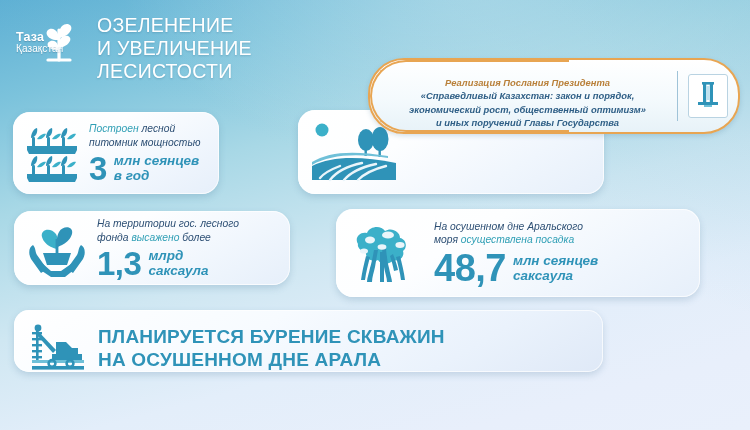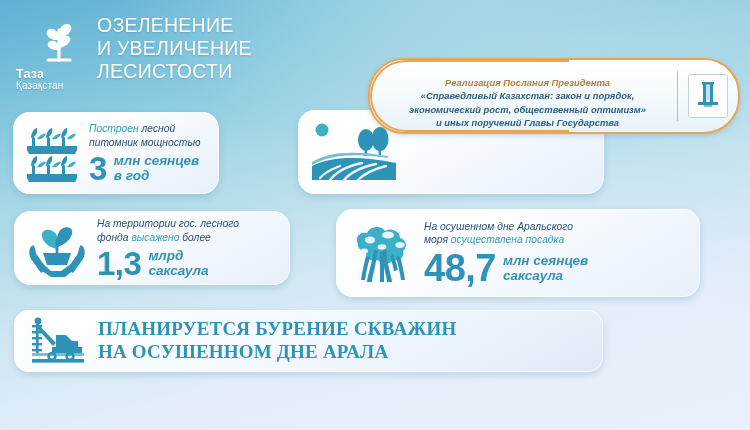--- a/index.html
+++ b/index.html
@@ -18,21 +18,20 @@
     background:linear-gradient(200deg, rgba(120,190,215,.25) 0%, rgba(255,255,255,0) 45%);
   }
 
   
   .header{position:absolute;left:14px;top:12px;display:flex;align-items:flex-start;gap:9px;z-index:5;}
   .logo{width:74px;position:relative;padding-top:2px;}
   .logo svg{display:block;}
   .logo-text{
     position:absolute;left:2px;top:19px;color:#fff;line-height:1.02;
     text-shadow:0 1px 1px rgba(40,90,120,.35);
-    margin-top:37px;
   }
   .logo-text .l1{font-size:12.5px;font-weight:700;letter-spacing:.2px;display:block;}
   .logo-text .l2{font-size:10px;font-weight:400;letter-spacing:.1px;display:block;}
   .title{
     color:#ffffff;font-size:19.5px;font-weight:400;line-height:1.18;
     letter-spacing:.25px;text-shadow:0 1px 2px rgba(40,95,125,.28);
     padding-top:2px;white-space:pre-line;
   }
 
   
@@ -82,32 +81,32 @@
     letter-spacing:-.5px;
   }
   .unit{
     font-size:13.5px;font-weight:700;font-style:italic;color:#2f93b8;
     line-height:1.16;white-space:pre-line;
   }
 
   #card1{left:13px;top:112px;width:186px;height:82px;padding:0 10px;gap:8px;}
   #card2{left:298px;top:110px;width:282px;height:84px;padding:0 12px;gap:6px;}
   #card3{left:14px;top:211px;width:254px;height:74px;padding:0 11px;gap:8px;}
-  #card4{left:336px;top:209px;width:340px;height:88px;padding:0 12px;gap:4px;}
+  #card4{left:336px;top:209px;width:340px;height:88px;padding:0 12px;gap:14px;}
 
   #card2 .bignum{font-size:40px;}
   #card4 .bignum{font-size:38px;}
 
   
   .bottom{
     position:absolute;left:14px;top:310px;width:557px;height:62px;
     border-radius:15px;
     background:linear-gradient(150deg,#ffffff 0%, #f7fbff 40%, #eaf2fc 75%, #dfe9f7 100%);
     box-shadow:0 3px 7px rgba(70,115,150,.22), 0 0 0 1px rgba(255,255,255,.7) inset;
-    display:flex;align-items:center;gap:12px;padding:0 16px;z-index:4;font-family:Liberation Serif, serif;
+    display:flex;align-items:flex-end;gap:12px;padding:0 16px;z-index:4;
   }
   .bottom-text{
     font-size:19px;font-weight:700;line-height:1.2;color:#2f93b8;
     letter-spacing:.2px;white-space:pre-line;
   }
 </style>
 </head>
 <body>
 
 <div class="stage">

